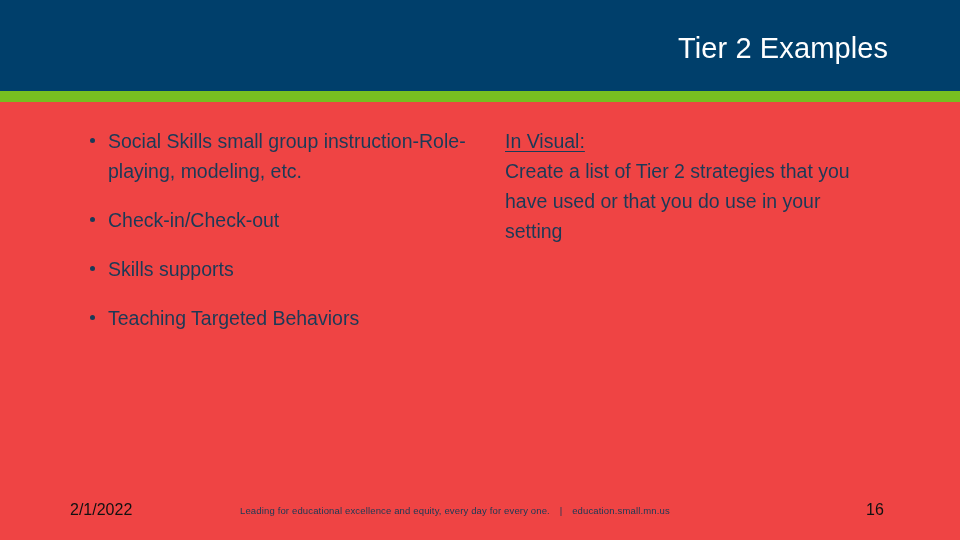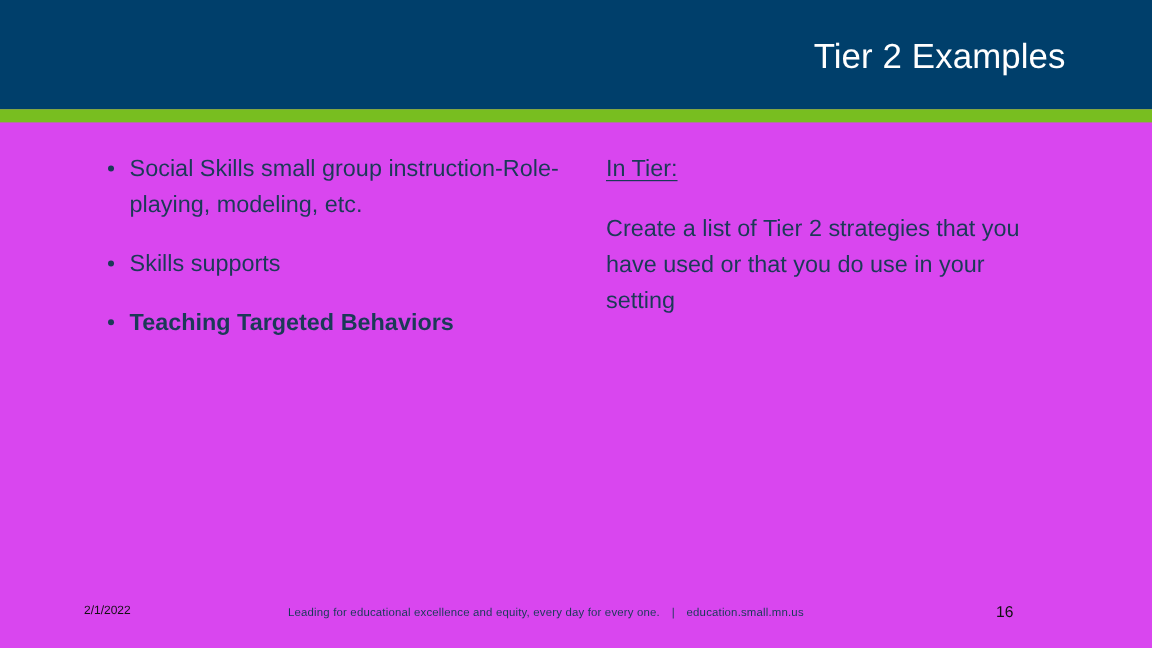--- a/index.html
+++ b/index.html
@@ -11,21 +11,21 @@
     width: 960px;
     height: 540px;
     font-family: "Liberation Sans", sans-serif;
     overflow: hidden;
     position: relative;
   }
   .slide {
     position: relative;
     width: 960px;
     height: 540px;
-    background: #d946ef;
+    background: #ef4444;
   }
 
   
   .header-band {
     position: absolute;
     left: 0;
     top: 0;
     width: 960px;
     height: 91px;
     background: #003f6b;
@@ -74,21 +74,20 @@
   ul.bullets li {
     position: relative;
     padding-left: 24px;
     margin-bottom: 19px;
     color: #1b3a57;
     font-size: 19.5px;
     line-height: 30px;
   }
   ul.bullets li:last-child {
     margin-bottom: 0;
-    font-weight: bold;
   }
   ul.bullets li .dot {
     position: absolute;
     left: 6px;
     top: 12px;
     width: 5px;
     height: 5px;
     border-radius: 50%;
     background: #1b3a57;
   }
@@ -100,62 +99,61 @@
     width: 390px;
     color: #1b3a57;
   }
   .right-heading {
     font-size: 19.5px;
     line-height: 30px;
     text-decoration: underline;
     text-underline-offset: 3px;
   }
   .right-body {
-    margin-top: 20px;
     font-size: 19.5px;
     line-height: 30px;
     width: 375px;
   }
 
   
   .footer {
     position: absolute;
     left: 0;
     top: 500px;
     width: 960px;
     height: 24px;
     color: #1b3a57;
   }
   .footer-date {
     position: absolute;
     left: 70px;
     top: 3px;
-    font-size: 10px;
+    font-size: 16px;
     line-height: 14px;
     color: #111111;
   }
   .footer-center {
     position: absolute;
     left: 240px;
     top: 4px;
     font-size: 9.5px;
     line-height: 14px;
     letter-spacing: 0.15px;
     color: #173a56;
     white-space: nowrap;
   }
   .footer-center .sep {
     padding: 0 7px;
     color: #173a56;
   }
   .footer-page {
     position: absolute;
-    left: 830px;
+    left: 866px;
     top: 3px;
-    font-size: 13px;
+    font-size: 16px;
     line-height: 14px;
     color: #111111;
   }
 </style>
 </head>
 <body>
 
 <div class="slide">
 
   <div class="header-band"></div>
@@ -165,31 +163,35 @@
   <div class="body-area">
 
     <div class="left-col">
       <ul class="bullets">
         <li>
           <span class="dot"></span>
           <span>Social Skills small group instruction-Role-playing, modeling, etc.</span>
         </li>
         <li>
           <span class="dot"></span>
+          <span>Check-in/Check-out</span>
+        </li>
+        <li>
+          <span class="dot"></span>
           <span>Skills supports</span>
         </li>
         <li>
           <span class="dot"></span>
           <span>Teaching Targeted Behaviors</span>
         </li>
       </ul>
     </div>
 
     <div class="right-col">
-      <div class="right-heading">In Tier:</div>
+      <div class="right-heading">In Visual:</div>
       <div class="right-body">Create a list of Tier 2 strategies that you have used or that you do use in your setting</div>
     </div>
 
   </div>
 
   <div class="footer">
     <div class="footer-date">2/1/2022</div>
     <div class="footer-center">
       <span>Leading for educational excellence and equity, every day for every one.</span>
       <span class="sep">|</span>

